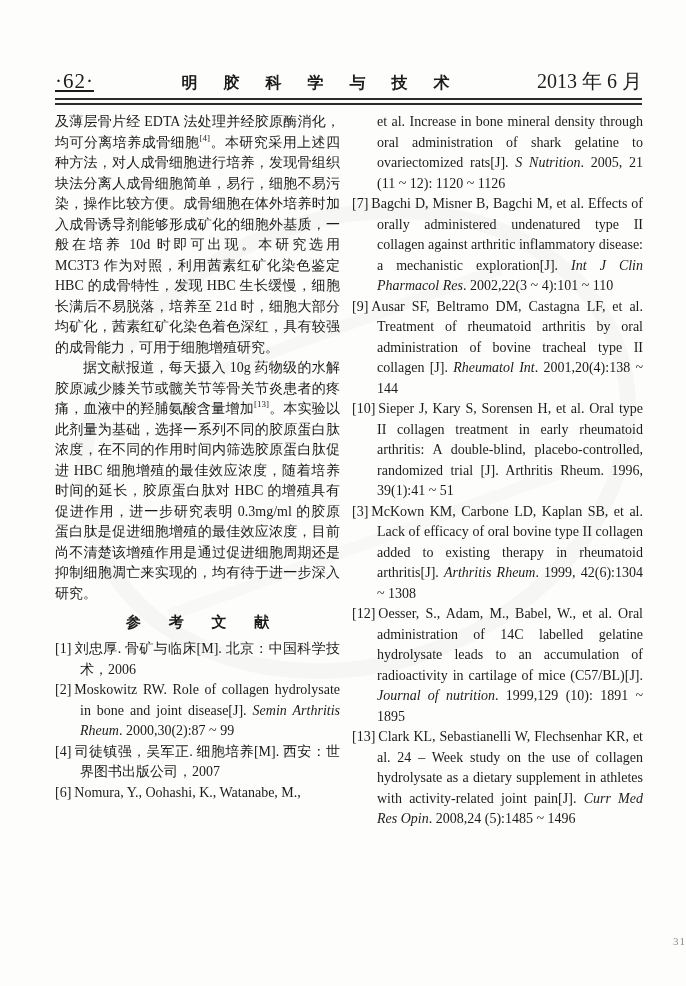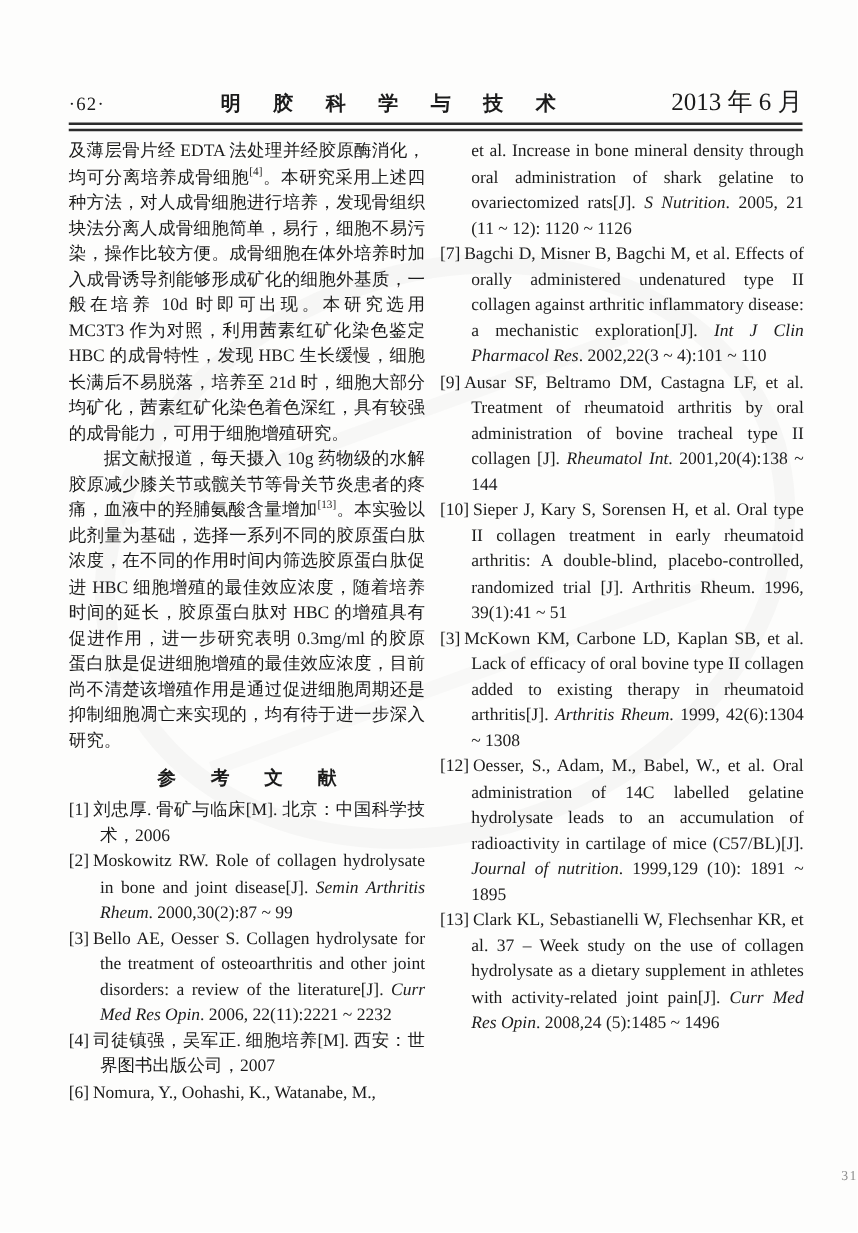--- a/index.html
+++ b/index.html
@@ -7,21 +7,21 @@
     position:relative; width:686px; height:986px;
     background:#fdfdfc; overflow:hidden;
     font-family:"Liberation Serif","DejaVu Serif",serif;
     color:#1b1b1b;
   }
   
   .header-row {
     position:absolute; top:68px; left:55px; right:44px;
     display:flex; justify-content:space-between; align-items:baseline;
   }
-  .header-pageno { font-size:15px; letter-spacing:1px; }
+  .header-pageno { font-size:21px; letter-spacing:1px;text-decoration:underline; }
   .journal-title { font-weight:bold; font-size:16px; letter-spacing:11px; text-indent:11px; white-space:nowrap; }
   .header-date { font-size:20px; }
   .header-rule {
     position:absolute; top:98px; left:55px; right:44px; height:3px;
     border-top:2px solid #2b2b2b; border-bottom:2px solid #2b2b2b;
   }
   
   .watermark {
     position:absolute; top:210px; left:70px; width:540px; height:430px;
     transform:rotate(-20deg); pointer-events:none;
@@ -77,33 +77,32 @@
 
   <div class="col col-left">
     <div>
         <p class="body-text"><span>及薄层骨片经 EDTA 法处理并经胶原酶消化，均可分离培养成骨细胞</span><sup>[4]</sup><span>。本研究采用上述四种方法，对人成骨细胞进行培养，发现骨组织块法分离人成骨细胞简单，易行，细胞不易污染，操作比较方便。成骨细胞在体外培养时加入成骨诱导剂能够形成矿化的细胞外基质，一般在培养 10d 时即可出现。本研究选用 MC3T3 作为对照，利用茜素红矿化染色鉴定 HBC 的成骨特性，发现 HBC 生长缓慢，细胞长满后不易脱落，培养至 21d 时，细胞大部分均矿化，茜素红矿化染色着色深红，具有较强的成骨能力，可用于细胞增殖研究。</span></p>
         <p class="body-text indent"><span>据文献报道，每天摄入 10g 药物级的水解胶原减少膝关节或髋关节等骨关节炎患者的疼痛，血液中的羟脯氨酸含量增加</span><sup>[13]</sup><span>。本实验以此剂量为基础，选择一系列不同的胶原蛋白肽浓度，在不同的作用时间内筛选胶原蛋白肽促进 HBC 细胞增殖的最佳效应浓度，随着培养时间的延长，胶原蛋白肽对 HBC 的增殖具有促进作用，进一步研究表明 0.3mg/ml 的胶原蛋白肽是促进细胞增殖的最佳效应浓度，目前尚不清楚该增殖作用是通过促进细胞周期还是抑制细胞凋亡来实现的，均有待于进一步深入研究。</span></p>
       </div>
     <div class="refs-heading">参 考 文 献</div>
     <div>
         <p class="ref-item"><span class="ref-label">[1]</span><span>刘忠厚. 骨矿与临床[M]. 北京：中国科学技术，2006</span></p>
         <p class="ref-item"><span class="ref-label">[2]</span><span>Moskowitz RW. Role of collagen hydrolysate in bone and joint disease[J]. </span><span class="em">Semin Arthritis Rheum</span><span>. 2000,30(2):87 ~ 99</span></p>
-        <p class="ref-item"><span class="ref-label">[3]</span><span>Bello AE, Oesser S. Collagen hydrolysate for the treatment of osteoarthritis and other joint disorders: a review of the literature[J]. </span><span class="em">Curr Med Res Opin</span><span>. 2006, 22(11):2221 ~ 2232</span></p>
         <p class="ref-item"><span class="ref-label">[4]</span><span>司徒镇强，吴军正. 细胞培养[M]. 西安：世界图书出版公司，2007</span></p>
         <p class="ref-item"><span class="ref-label">[6]</span><span>Nomura, Y., Oohashi, K., Watanabe, M.,</span></p>
       </div>
   </div>
 
   <div class="col col-right">
     <p class="ref-item ref-cont"><span>et al. Increase in bone mineral density through oral administration of shark gelatine to ovariectomized rats[J]. </span><span class="em">S Nutrition</span><span>. 2005, 21 (11 ~ 12): 1120 ~ 1126</span></p>
     <div>
         <p class="ref-item"><span class="ref-label">[7]</span><span>Bagchi D, Misner B, Bagchi M, et al. Effects of orally administered undenatured type II collagen against arthritic inflammatory disease: a mechanistic exploration[J]. </span><span class="em">Int J Clin Pharmacol Res</span><span>. 2002,22(3 ~ 4):101 ~ 110</span></p>
         <p class="ref-item"><span class="ref-label">[9]</span><span>Ausar SF, Beltramo DM, Castagna LF, et al. Treatment of rheumatoid arthritis by oral administration of bovine tracheal type II collagen [J]. </span><span class="em">Rheumatol Int</span><span>. 2001,20(4):138 ~ 144</span></p>
         <p class="ref-item"><span class="ref-label">[10]</span><span>Sieper J, Kary S, Sorensen H, et al. Oral type II collagen treatment in early rheumatoid arthritis: A double-blind, placebo-controlled, randomized trial [J]. Arthritis Rheum. 1996, 39(1):41 ~ 51</span></p>
         <p class="ref-item"><span class="ref-label">[3]</span><span>McKown KM, Carbone LD, Kaplan SB, et al. Lack of efficacy of oral bovine type II collagen added to existing therapy in rheumatoid arthritis[J]. </span><span class="em">Arthritis Rheum</span><span>. 1999, 42(6):1304 ~ 1308</span></p>
         <p class="ref-item"><span class="ref-label">[12]</span><span>Oesser, S., Adam, M., Babel, W., et al. Oral administration of 14C labelled gelatine hydrolysate leads to an accumulation of radioactivity in cartilage of mice (C57/BL)[J]. </span><span class="em">Journal of nutrition</span><span>. 1999,129 (10): 1891 ~ 1895</span></p>
-        <p class="ref-item"><span class="ref-label">[13]</span><span>Clark KL, Sebastianelli W, Flechsenhar KR, et al. 37 – Week study on the use of collagen hydrolysate as a dietary supplement in athletes with activity-related joint pain[J]. </span><span class="em">Curr Med Res Opin</span><span>. 2008,24 (5):1485 ~ 1496</span></p>
+        <p class="ref-item"><span class="ref-label">[13]</span><span>Clark KL, Sebastianelli W, Flechsenhar KR, et al. 24 – Week study on the use of collagen hydrolysate as a dietary supplement in athletes with activity-related joint pain[J]. </span><span class="em">Curr Med Res Opin</span><span>. 2008,24 (5):1485 ~ 1496</span></p>
       </div>
   </div>
 
   <div class="page-footer">31</div>
 
 </div>
 
 </body></html>

